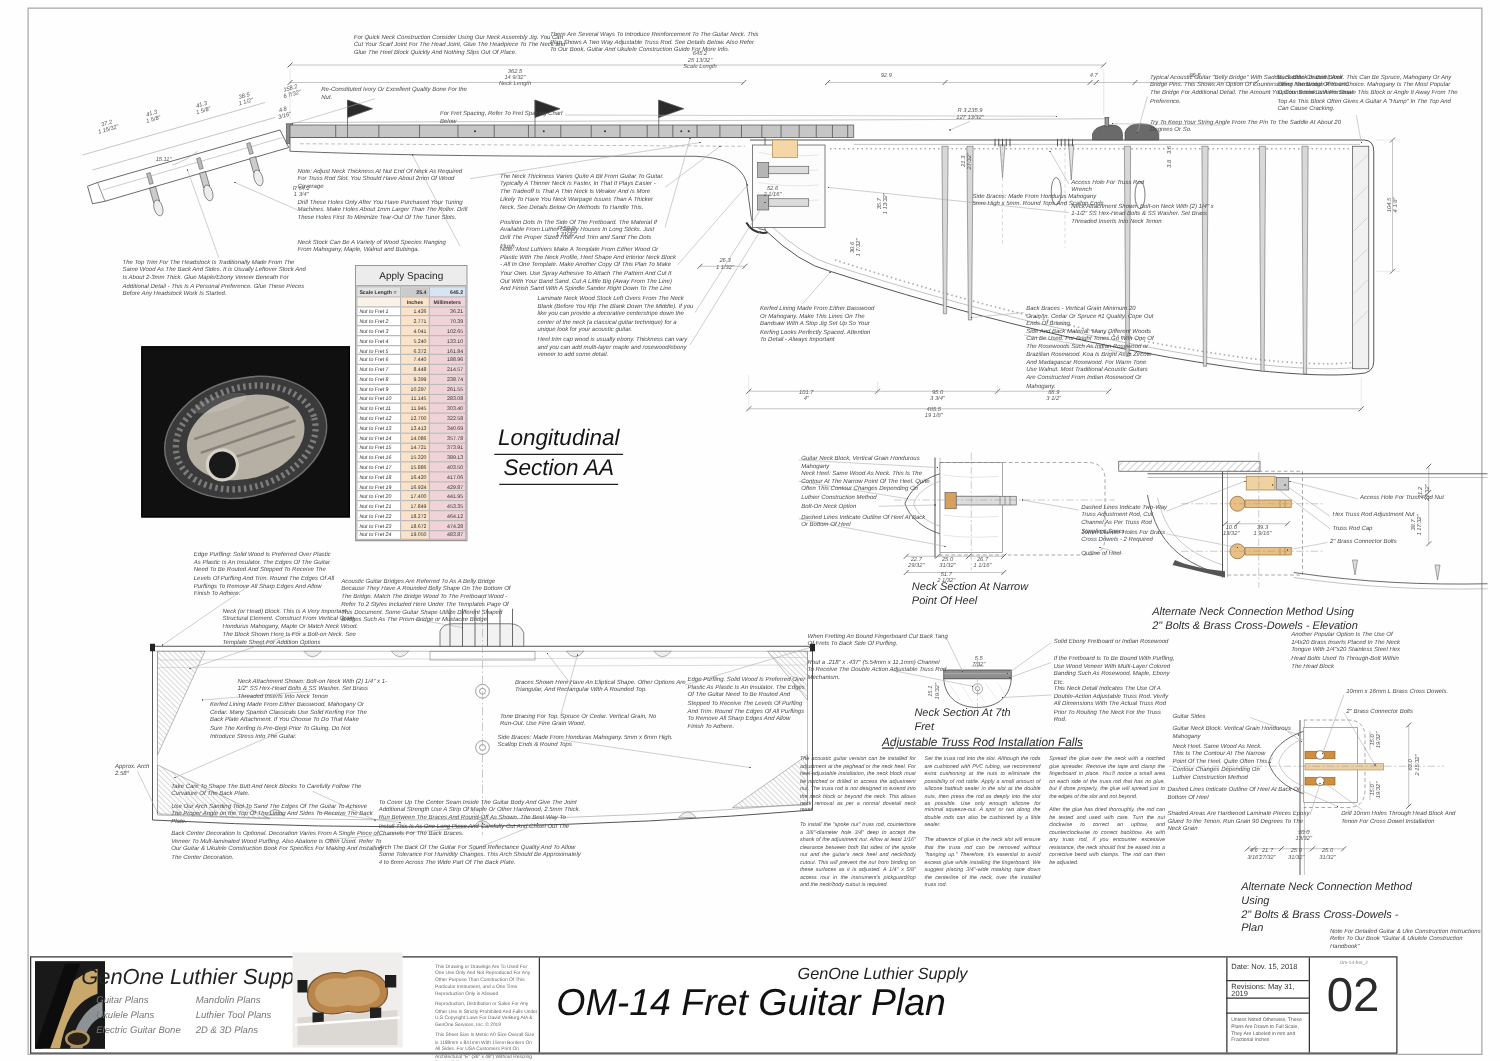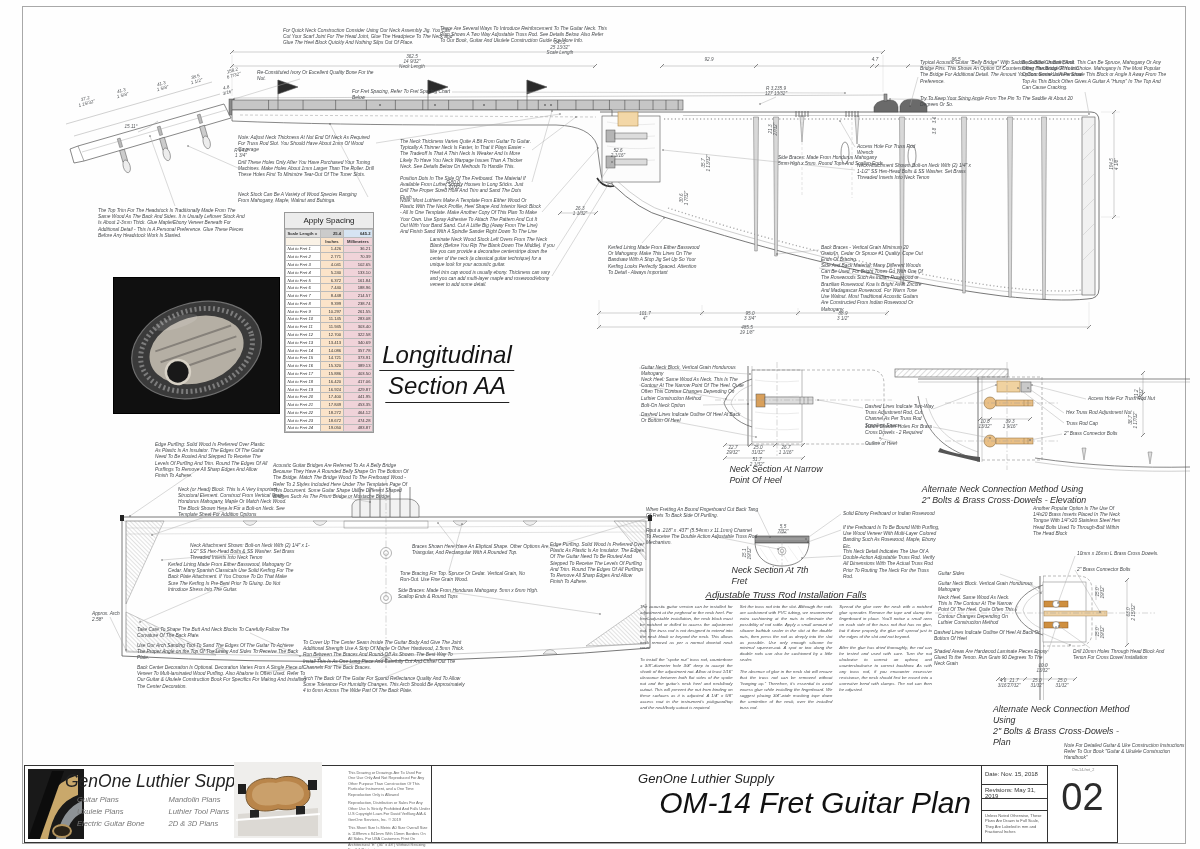--- a/index.html
+++ b/index.html
@@ -3,21 +3,21 @@
 <meta charset="utf-8">
 <style>
   html,body{margin:0;padding:0;}
   body{width:1200px;height:849px;background:#fff;font-family:"Liberation Sans",sans-serif;}
   #sheet{position:relative;width:1200px;height:849px;background:#fefefe;overflow:hidden;}
   .border-outer{position:absolute;left:22px;top:6px;width:1162px;height:836px;border:1px solid #a8a8a8;}
   svg{position:absolute;left:0;top:0;}
   .ann{position:absolute;font-style:italic;font-size:4.8px;line-height:1.3;color:#45484b;white-space:pre-line;}
   .dim{position:absolute;font-style:italic;font-size:4.6px;line-height:1.12;color:#54575a;text-align:center;white-space:pre-line;}
   .cap{position:absolute;font-style:italic;font-size:8.8px;line-height:1.25;color:#2e2e2e;text-align:left;white-space:pre-line;transform:translateX(-50%);}
-  .biglabel{position:absolute;transform:translateX(-50%);text-align:center;font-style:italic;font-size:24px;color:#141414;line-height:1.22;}
+  .biglabel{position:absolute;transform:translateX(-50%);text-align:center;font-style:italic;font-size:18px;color:#141414;line-height:1.22;}
   .biglabel span{display:inline-block;border-bottom:1.5px solid #222;padding:0 3px 1px;}
   
   #fret-table{position:absolute;left:284px;top:212px;width:88px;background:#fff;border:0.8px solid #999;font-family:"Liberation Sans",sans-serif;}
   .ft-title{font-size:8px;text-align:center;padding:3px 0;background:#ececec;border-bottom:0.6px solid #aaa;color:#222;}
   #fret-table table{border-collapse:collapse;width:100%;}
   #fret-table td{border:0.4px solid #bbb;font-size:4.2px;padding:0.8px 1.5px;color:#333;height:5.2px;}
   td.lbl{width:40px;font-style:italic;background:#fff;}
   td.num{text-align:right;width:21px;}
   td.in{background:#fbe3c9;}
   td.mm{background:#f0d3d9;width:27px;}
@@ -33,26 +33,26 @@
   .tn-head{font-style:italic;font-size:9.5px;text-align:center;text-decoration:underline;color:#2c2c2c;margin-bottom:4px;}
   .tn-cols{display:flex;gap:7px;}
   .tn-col{flex:1;font-style:italic;font-size:4.3px;line-height:1.38;color:#4a4d50;text-align:justify;white-space:pre-line;}
   
   .photo{position:absolute;overflow:hidden;}
   
   #title-block{position:absolute;left:24px;top:765px;width:1094px;height:78px;border:1.4px solid #333;background:#fff;box-sizing:border-box;}
   .tb-sep{position:absolute;top:0;bottom:0;width:1px;background:#333;}
   .tb-h{position:absolute;height:1px;background:#333;}
   .tb-brand{position:absolute;left:40px;top:5px;font-style:italic;font-size:17.5px;color:#222;}
-  .tb-plans{position:absolute;left:52px;top:28px;display:flex;gap:24px;}
+  .tb-plans{position:absolute;left:52px;top:28px;display:flex;gap:12px;}
   .tb-plans div{font-style:italic;font-size:7.6px;line-height:1.55;color:#777;}
   .tb-legal{position:absolute;left:323px;top:4px;width:82px;}
   .tb-legal p{margin:0 0 3px 0;font-size:3.9px;line-height:1.4;color:#666;}
   .tb-company{position:absolute;left:406px;top:5px;width:550px;text-align:center;font-style:italic;font-size:13px;color:#222;}
-  .tb-title{position:absolute;left:396px;top:20px;width:550px;text-align:right;font-style:italic;font-size:30px;color:#111;}
+  .tb-title{position:absolute;left:420px;top:20px;width:550px;text-align:left;font-style:italic;font-size:30px;color:#111;}
   .tb-date{position:absolute;left:960px;top:5px;width:58px;font-size:6px;color:#333;}
   .tb-rev{position:absolute;left:960px;top:21px;width:58px;font-size:6px;color:#333;}
   .tb-scalenote{position:absolute;left:960px;top:47px;width:58px;font-size:4px;line-height:1.35;color:#555;}
   .tb-code{position:absolute;left:1024px;top:2px;width:68px;text-align:center;font-size:3.8px;color:#888;}
   .tb-number{position:absolute;left:1022px;top:10px;width:71px;text-align:center;font-size:38px;color:#2b2b2b;}
 </style>
 </head>
 <body>
 
 <div id="sheet">

